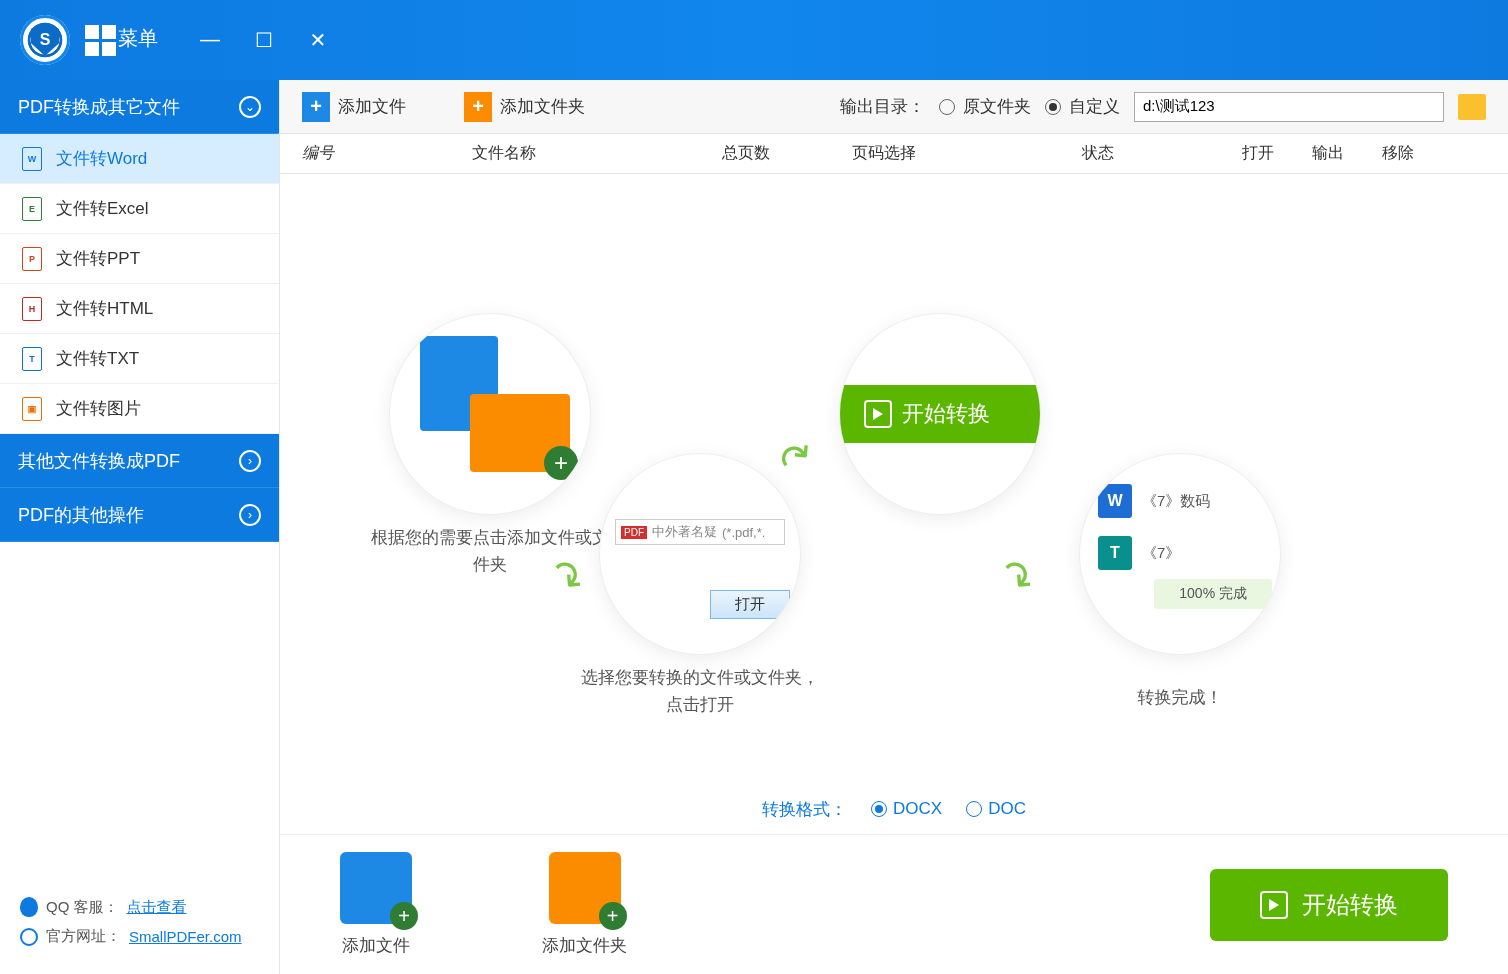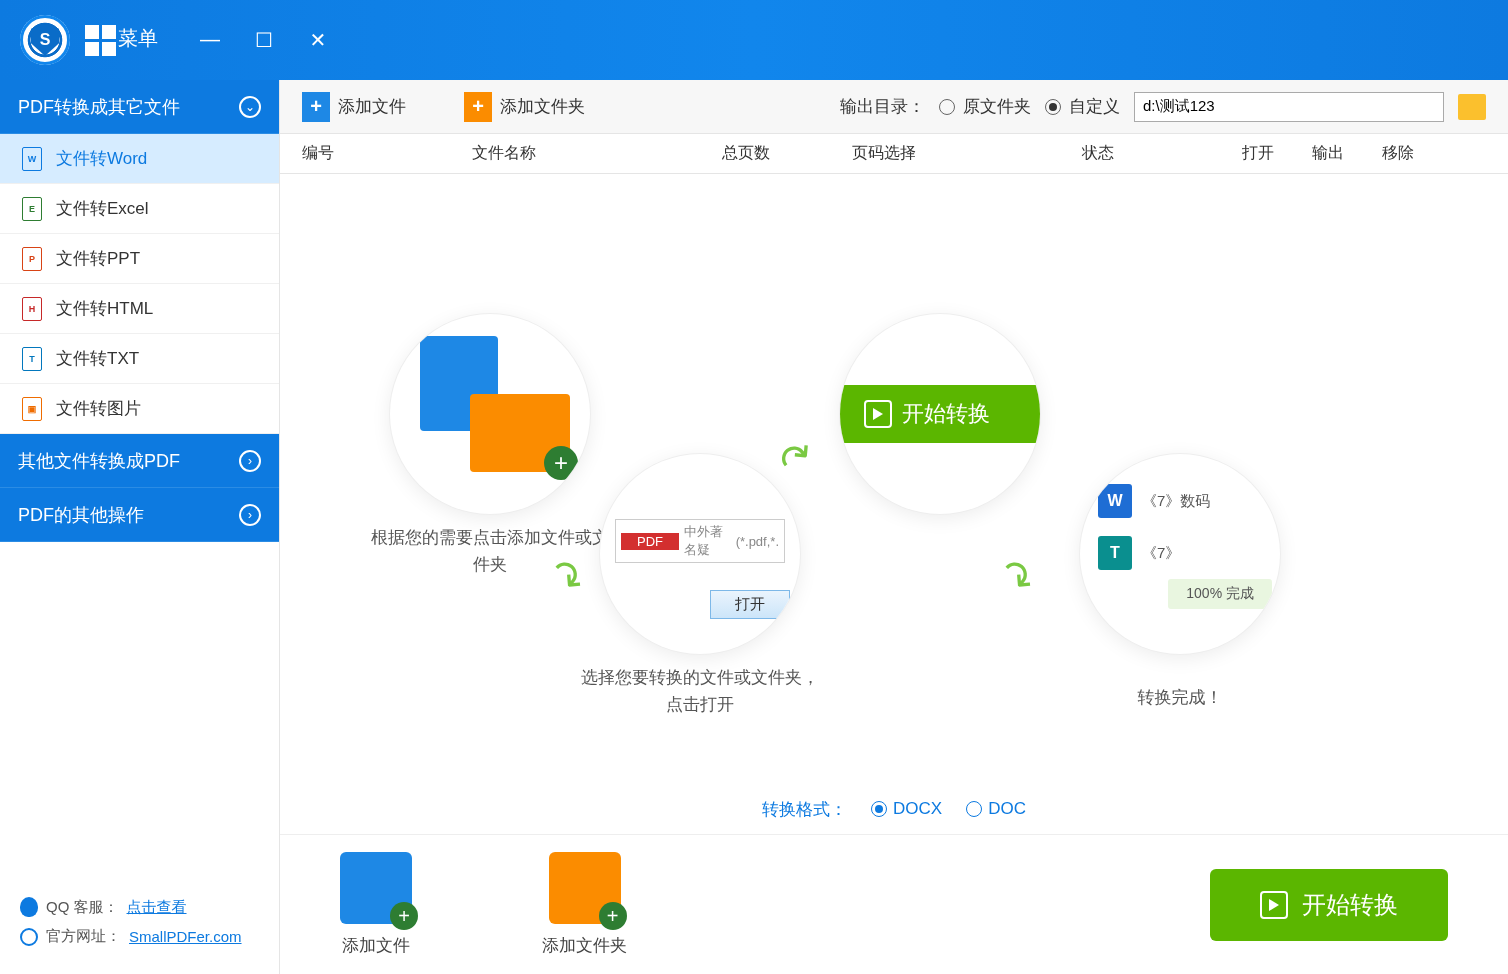--- a/index.html
+++ b/index.html
@@ -46,21 +46,21 @@
 .plus-box.orange { background: #fb8c00; }
 .tb-sep { width: 30px; }
 .output-label { font-size: 17px; color: #333; margin-left: auto; text-align: right; }
 .radio-grp { display: flex; align-items: center; gap: 8px; font-size: 17px; color: #333; cursor: pointer; }
 .radio { width: 16px; height: 16px; border: 1.5px solid #666; border-radius: 50%; display: flex; align-items: center; justify-content: center; }
 .radio.checked::after { content: ""; width: 8px; height: 8px; background: #333; border-radius: 50%; }
 .path-input { width: 310px; height: 30px; border: 1px solid #aaa; padding: 0 8px; font-size: 15px; background: #fff; }
 .folder-btn { width: 28px; height: 26px; background: #fbc02d; border-radius: 2px; cursor: pointer; }
 
 .headers { height: 40px; display: flex; align-items: center; padding: 0 22px; font-size: 16px; color: #333; border-bottom: 1px solid #e5e5e5; }
-.col-num { width: 170px; }
+.col-num { width: 170px; font-style: italic; }
 .col-name { width: 250px; }
 .col-pages { width: 130px; }
 .col-sel { width: 230px; }
 .col-status { width: 160px; }
 .col-open { width: 70px; }
 .col-out { width: 70px; }
 .col-rm { width: 70px; }
 
 .guide { flex: 1; position: relative; background: #fff; }
 .guide-circle { position: absolute; width: 200px; height: 200px; border-radius: 50%; background: #fff; box-shadow: 0 0 0 1px #eee, 0 4px 20px rgba(0,0,0,0.08); overflow: hidden; }
@@ -71,38 +71,38 @@
 .g1-inner { position: relative; width: 100%; height: 100%; }
 .doc-a { position: absolute; left: 30px; top: 22px; width: 78px; height: 95px; background: #1e88e5; border-radius: 4px; }
 .doc-a::after { content: "+"; position: absolute; right: -12px; bottom: -12px; width: 34px; height: 34px; background: #2e7d32; color: #fff; border-radius: 50%; display: flex; align-items: center; justify-content: center; font-size: 24px; }
 .folder-a { position: absolute; left: 80px; top: 80px; width: 100px; height: 78px; background: #fb8c00; border-radius: 4px; }
 .folder-a::after { content: "+"; position: absolute; right: -8px; bottom: -8px; width: 34px; height: 34px; background: #2e7d32; color: #fff; border-radius: 50%; display: flex; align-items: center; justify-content: center; font-size: 24px; }
 
 .g2 { left: 320px; top: 280px; }
 .g2-txt { left: 295px; top: 490px; width: 250px; }
 .g2-inner { padding: 25px 15px; font-size: 13px; color: #888; }
 .pdf-row { display: flex; align-items: center; gap: 5px; margin-top: 40px; background: #fff; padding: 3px 5px; border: 1px solid #ccc; }
-.pdf-badge { background: #d32f2f; color: #fff; font-size: 13px; padding: 1px 16px; }
+.pdf-badge { background: #d32f2f; color: #fff; font-size: 10px; padding: 1px 3px; }
 .open-btn { position: absolute; right: 10px; bottom: 35px; background: linear-gradient(#eaf4fd, #cce5f9); border: 1px solid #7db8e8; padding: 4px 24px; font-size: 15px; color: #333; }
 
 .g3 { left: 560px; top: 140px; }
 .g3-txt { left: 520px; top: 360px; width: 280px; }
 .g3-inner { display: flex; align-items: center; justify-content: center; height: 100%; }
 .start-bar { background: #5bb600; color: #fff; padding: 14px 24px; font-size: 22px; display: flex; align-items: center; gap: 10px; width: 220px; }
 .play-circ { width: 28px; height: 28px; border: 2px solid #fff; border-radius: 4px; display: flex; align-items: center; justify-content: center; }
 .play-tri { width: 0; height: 0; border-left: 10px solid #fff; border-top: 6px solid transparent; border-bottom: 6px solid transparent; }
 
 .g4 { left: 800px; top: 280px; }
 .g4-txt { left: 810px; top: 510px; width: 180px; }
 .g4-inner { padding: 30px 18px; }
 .doc-row { display: flex; align-items: center; gap: 10px; margin-bottom: 18px; font-size: 15px; color: #555; }
 .doc-sq { width: 34px; height: 34px; border-radius: 3px; color: #fff; display: flex; align-items: center; justify-content: center; font-weight: bold; font-size: 16px; }
 .doc-sq.blue { background: #1e6dd4; }
 .doc-sq.teal { background: #0a8f8f; }
-.done-badge { position: absolute; right: 8px; bottom: 45px; background: #e9f6e0; padding: 6px 18px; font-size: 14px; color: #555; border-radius: 3px; }
+.done-badge { position: absolute; right: 8px; bottom: 45px; background: #e9f6e0; padding: 6px 25px; font-size: 14px; color: #555; border-radius: 3px; }
 
 .arrow { position: absolute; color: #7ac943; font-size: 40px; }
 .ar1 { left: 270px; top: 380px; transform: rotate(40deg); }
 .ar2 { left: 500px; top: 260px; transform: rotate(-40deg); }
 .ar3 { left: 720px; top: 380px; transform: rotate(40deg); }
 
 .format-row { height: 50px; display: flex; align-items: center; justify-content: center; gap: 24px; font-size: 17px; }
 .format-label { color: #0d7ae0; }
 .fmt-radio { display: flex; align-items: center; gap: 6px; color: #0d7ae0; cursor: pointer; }
 .fmt-radio .radio { border-color: #0d7ae0; }

